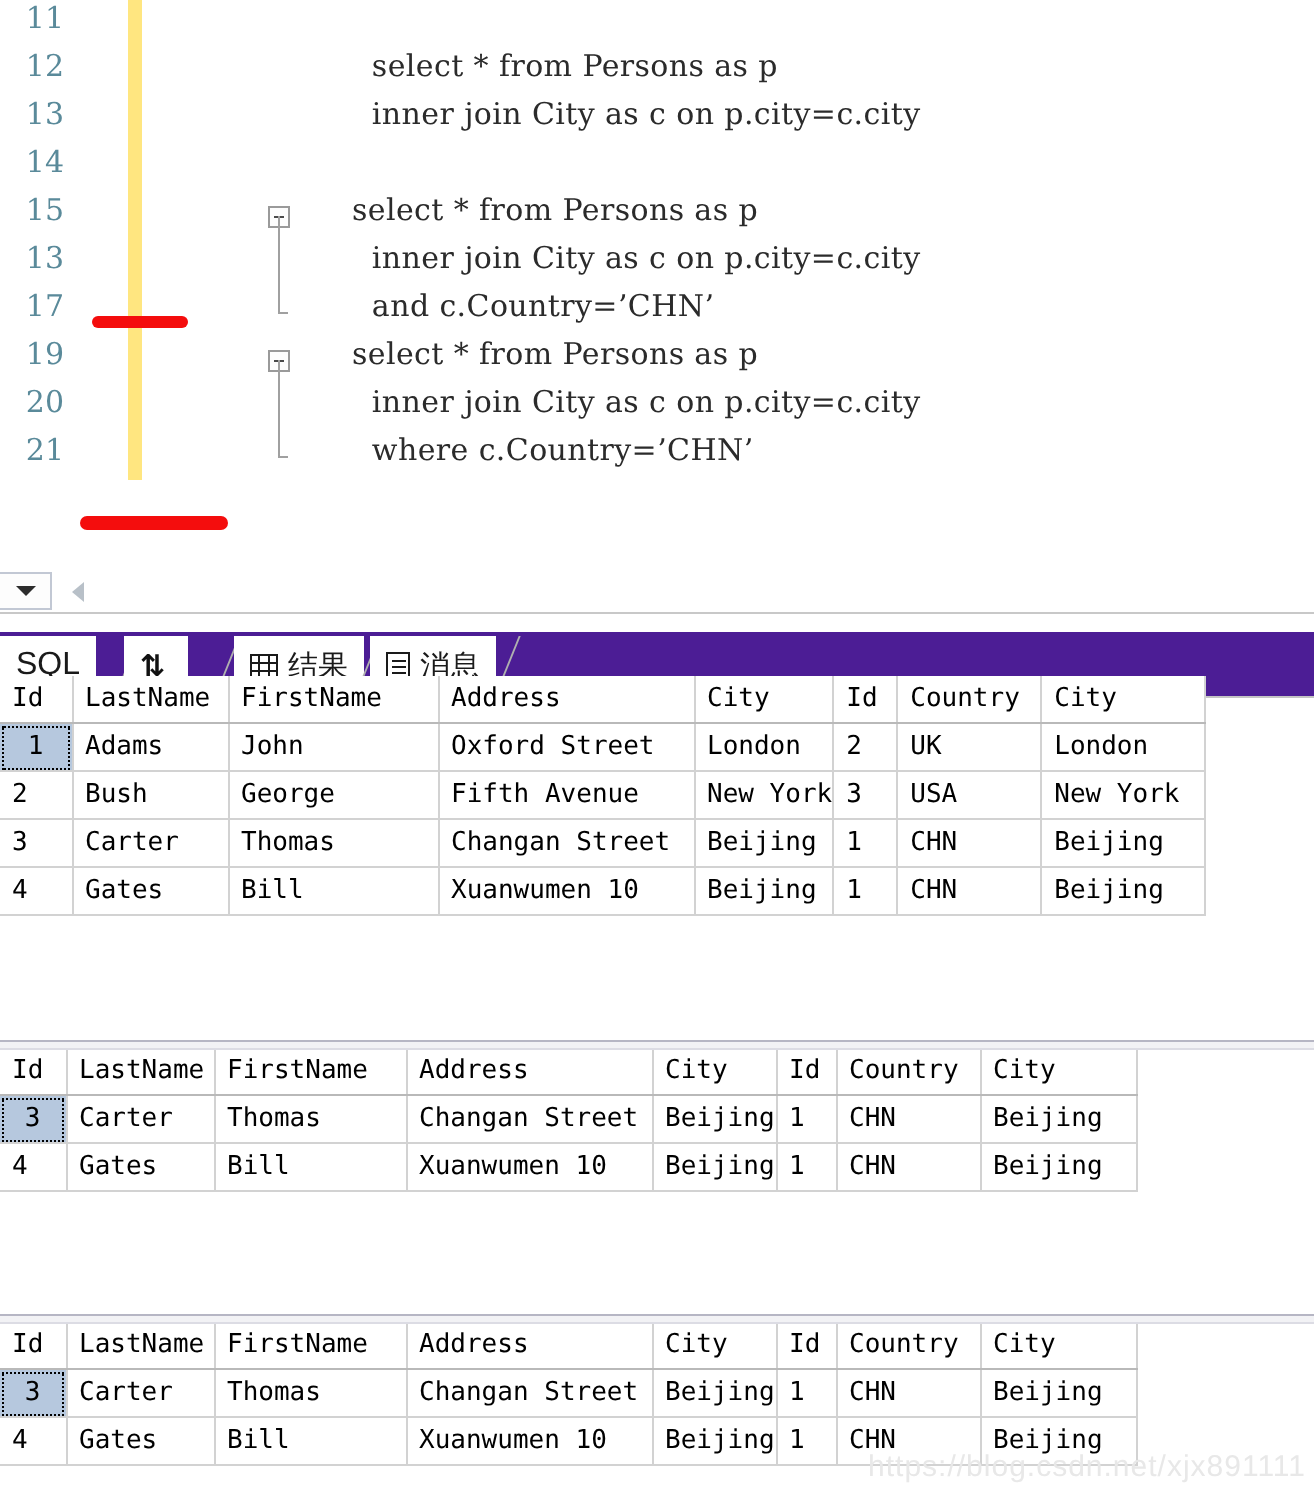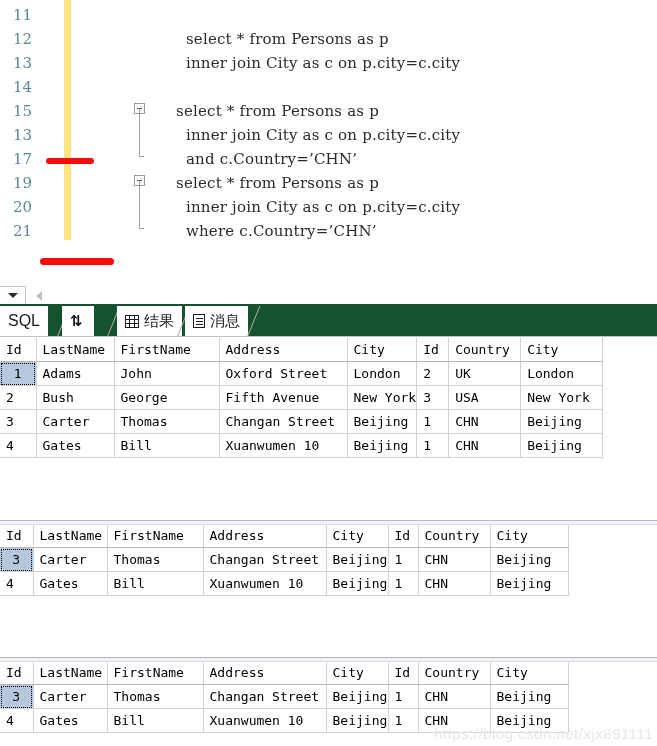--- a/index.html
+++ b/index.html
@@ -21,21 +21,21 @@
     left: 0; top: 0;
     width: 657px;
     height: 286px;
     background: #ffffff;
     overflow: hidden;
   }
   .code-line {
     position: relative;
     height: 24px;
     display: flex;
-    align-items: flex-end;
+    align-items: flex-start;
     font-family: "DejaVu Sans Mono", "Liberation Mono", monospace;
     gap: 28px;
   }
   .gutter-num {
     width: 32px;
     text-align: right;
     padding-right: 4px;
     color: #5a8a9a;
     font-size: 15px;
     font-family: "DejaVu Serif", "Liberation Serif", serif;
@@ -171,23 +171,23 @@
     border-right: 6px solid #b8c0c8;
   }
   .strip-rest {
     position: absolute;
     left: 49px; top: 0; right: 0; height: 19px;
     background: #ffffff;
   }
 
   .tabbar {
     position: absolute;
-    left: 0; top: 304px;
+    left: 0; top: 316px;
     width: 657px; height: 32px;
-    background: #14532d;
+    background: #4c1d95;
     border-bottom: 1px solid #c4c4c4;
   }
   .tab {
     position: absolute;
     top: 2px;
     height: 30px;
     display: flex;
     align-items: center;
     gap: 5px;
     font-size: 15px;

